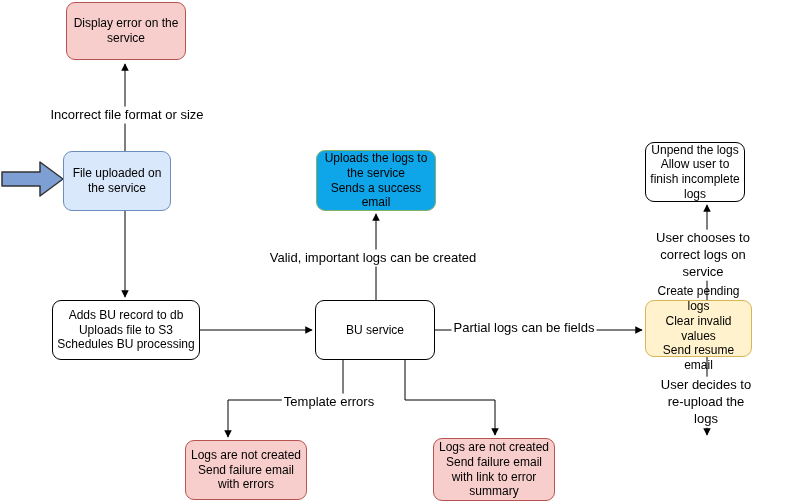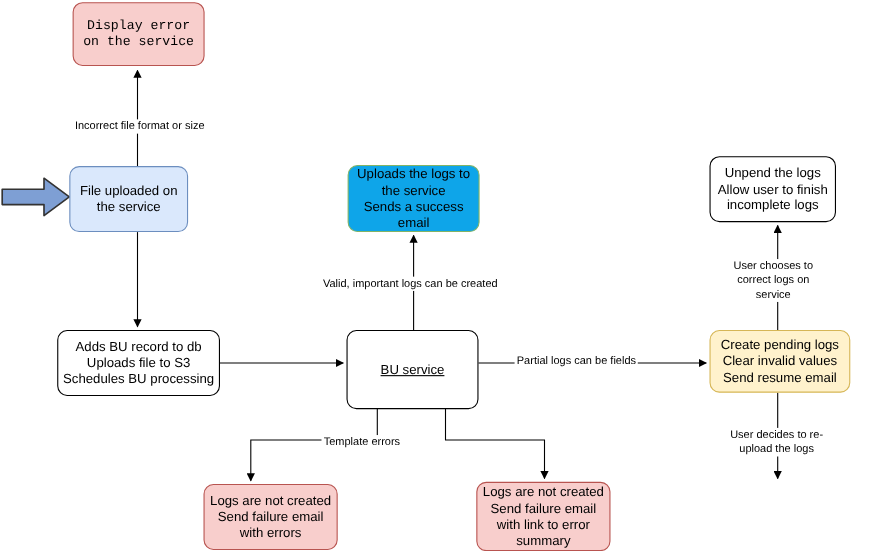--- a/index.html
+++ b/index.html
@@ -13,34 +13,34 @@
     border:1px solid #000;border-radius:9px;background:#fff;
     display:flex;align-items:center;justify-content:center;
     text-align:center;font-size:12px;line-height:1.23;
     white-space:pre-line;padding:2px 4px;
   }
   .node.error{background:#f8cecc;border-color:#b85450;}
   .node.info{background:#dae8fc;border-color:#6c8ebf;}
   .node.success{background:#0ea5e9;border-color:#82b366;}
   .node.pending{background:#fff2cc;border-color:#d6b656;}
 
-  #n-display-error{left:66px;top:2px;width:120px;height:58px;font-family:Liberation Mono, monospace;}
+  #n-display-error{left:66px;top:2px;width:120px;height:58px;}
   #n-file-uploaded{left:63px;top:151px;width:108px;height:60px;}
   #n-adds-bu{left:52px;top:300px;width:148px;height:60px;}
-  #n-bu-service{left:315px;top:300px;width:120px;height:72px;text-decoration:underline;}
+  #n-bu-service{left:315px;top:300px;width:120px;height:60px;}
   #n-uploads-logs{left:316px;top:150px;width:120px;height:61px;}
-  #n-create-pending{left:645px;top:300px;width:128px;height:57px;}
-  #n-unpend{left:645px;top:142px;width:115px;height:60px;}
+  #n-create-pending{left:645px;top:300px;width:107px;height:57px;}
+  #n-unpend{left:645px;top:142px;width:100px;height:60px;}
   #n-mark-choice{left:643px;top:438px;width:120px;height:62px;}
   #n-logs-errors{left:185px;top:440px;width:122px;height:60px;}
   #n-logs-summary{left:433px;top:438px;width:122px;height:63px;}
 
   .edge-label{
     position:absolute;z-index:3;transform:translate(-50%,-50%);
-    background:#ffffff;font-size:10px;line-height:1.3;
+    background:#ffffff;font-size:13px;line-height:1.3;
     white-space:pre-line;text-align:center;padding:0 2px;
   }
   #l-incorrect{left:127px;top:115px;}
   #l-correct{left:136px;top:258px;}
   #l-valid{left:373px;top:258px;}
   #l-partial{left:524px;top:328px;}
   #l-template{left:329px;top:402px;}
   #l-fields{left:448px;top:398px;}
   #l-user-corrects{left:703px;top:255px;}
   #l-user-reuploads{left:706px;top:402px;}

